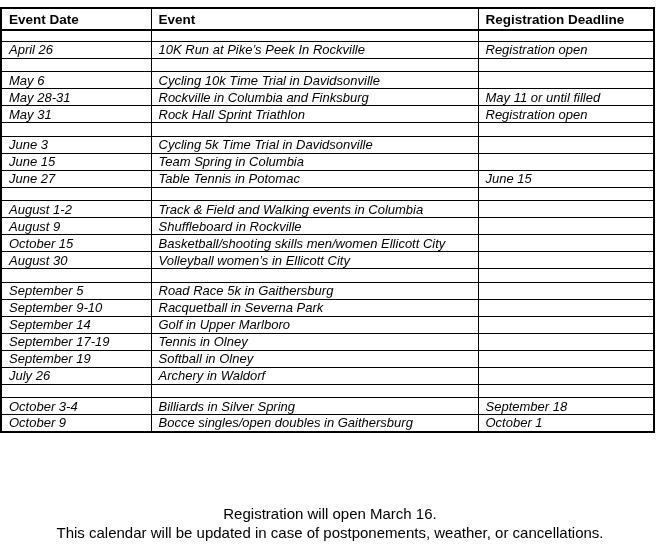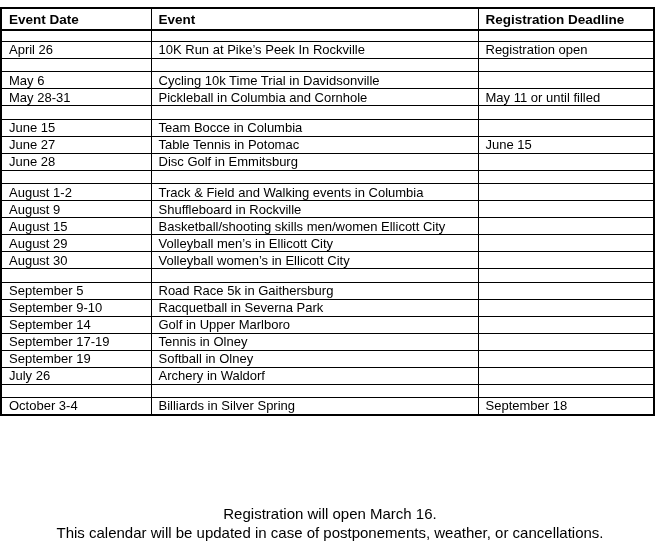--- a/index.html
+++ b/index.html
@@ -42,21 +42,21 @@
     text-align: left;
     white-space: nowrap;
     overflow: hidden;
   }
   table.events thead th {
     height: 20px;
     font-weight: bold;
     font-size: 13.5px;
     border-bottom: 2px solid #000000;
   }
-  table.events tr.data { height: 17px; }
+  table.events tr.data { height: 17px; font-style: italic; }
   table.events tr.spacer { height: 13.5px; }
   table.events tbody tr.spacer:first-child { height: 11px; }
   .footer {
     position: absolute;
     left: 0;
     top: 505px;
     width: 660px;
     text-align: center;
     font-size: 15px;
     line-height: 18.5px;
@@ -96,66 +96,66 @@
           <td></td>
           <td></td>
         </tr>
         <tr class="data">
           <td>May 6</td>
           <td>Cycling 10k Time Trial in Davidsonville</td>
           <td></td>
         </tr>
         <tr class="data">
           <td>May 28-31</td>
-          <td>Pickleball in Columbia and Cornhole</td>
+          <td>Rockville in Columbia and Finksburg</td>
           <td>May 11 or until filled</td>
         </tr>
-        <tr class="spacer">
-          <td></td>
-          <td></td>
+        <tr class="data">
+          <td>May 31</td>
+          <td>Rock Hall Sprint Triathlon</td>
+          <td>Registration open</td>
+        </tr>
+        <tr class="spacer">
+          <td></td>
+          <td></td>
+          <td></td>
+        </tr>
+        <tr class="data">
+          <td>June 3</td>
+          <td>Cycling 5k Time Trial in Davidsonville</td>
           <td></td>
         </tr>
         <tr class="data">
           <td>June 15</td>
-          <td>Team Bocce in Columbia</td>
+          <td>Team Spring in Columbia</td>
           <td></td>
         </tr>
         <tr class="data">
           <td>June 27</td>
           <td>Table Tennis in Potomac</td>
           <td>June 15</td>
         </tr>
-        <tr class="data">
-          <td>June 28</td>
-          <td>Disc Golf in Emmitsburg</td>
-          <td></td>
-        </tr>
         <tr class="spacer">
           <td></td>
           <td></td>
           <td></td>
         </tr>
         <tr class="data">
           <td>August 1-2</td>
           <td>Track &amp; Field and Walking events in Columbia</td>
           <td></td>
         </tr>
         <tr class="data">
           <td>August 9</td>
           <td>Shuffleboard in Rockville</td>
           <td></td>
         </tr>
         <tr class="data">
-          <td>August 15</td>
+          <td>October 15</td>
           <td>Basketball/shooting skills men/women Ellicott City</td>
-          <td></td>
-        </tr>
-        <tr class="data">
-          <td>August 29</td>
-          <td>Volleyball men’s in Ellicott City</td>
           <td></td>
         </tr>
         <tr class="data">
           <td>August 30</td>
           <td>Volleyball women’s in Ellicott City</td>
           <td></td>
         </tr>
         <tr class="spacer">
           <td></td>
           <td></td>
@@ -193,20 +193,25 @@
         </tr>
         <tr class="spacer">
           <td></td>
           <td></td>
           <td></td>
         </tr>
         <tr class="data">
           <td>October 3-4</td>
           <td>Billiards in Silver Spring</td>
           <td>September 18</td>
+        </tr>
+        <tr class="data">
+          <td>October 9</td>
+          <td>Bocce singles/open doubles in Gaithersburg</td>
+          <td>October 1</td>
         </tr>
       </tbody>
   </table>
 
   <div class="footer">
     <div>Registration will open March 16.</div>
     <div>This calendar will be updated in case of postponements, weather, or cancellations.</div>
   </div>
 
 </div>

